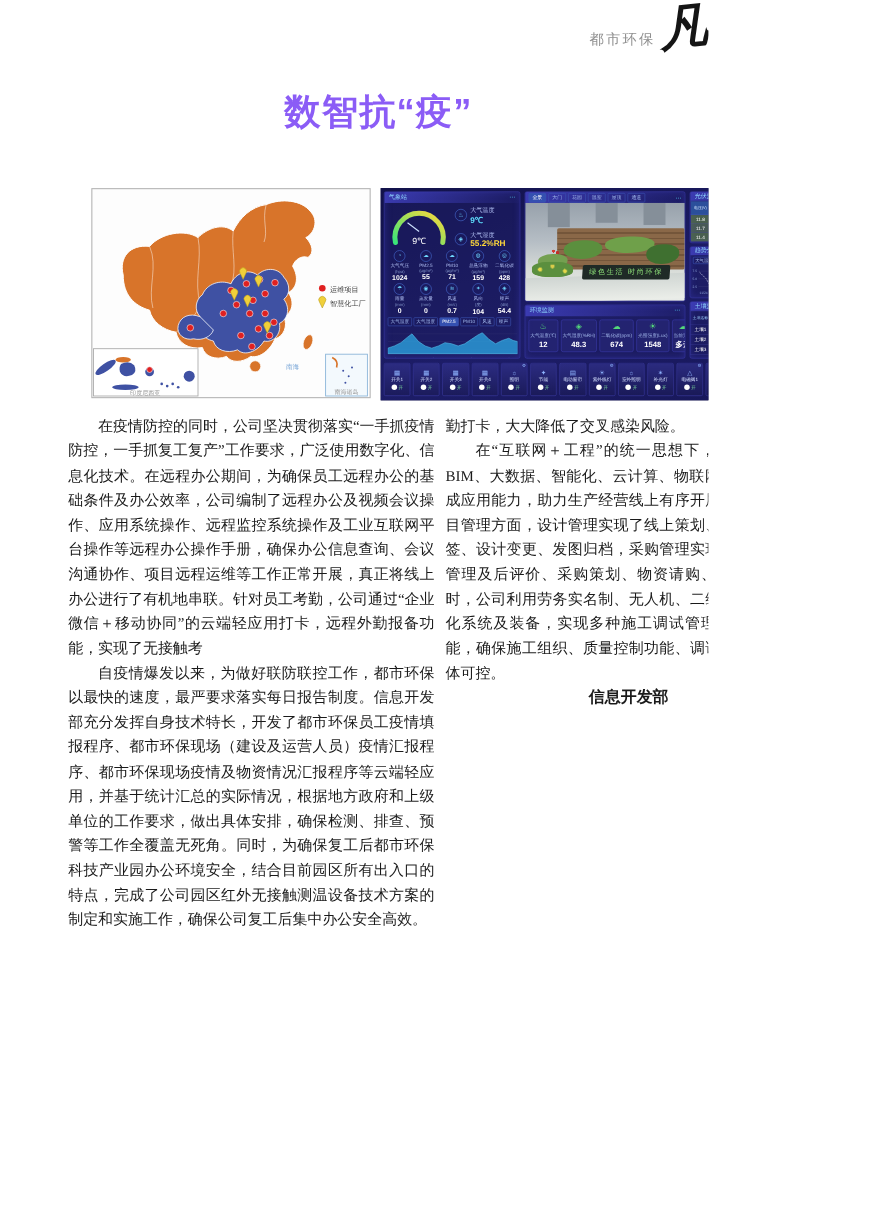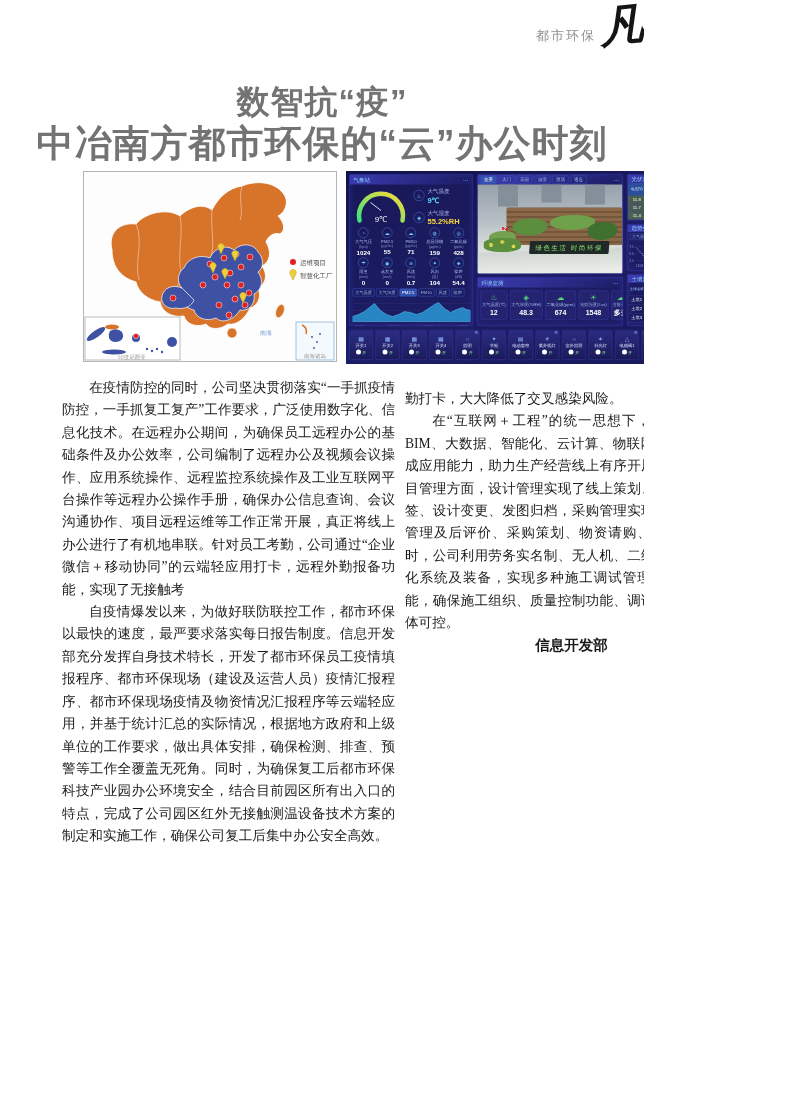--- a/index.html
+++ b/index.html
@@ -15,21 +15,21 @@
   .ring-inner{width:21px;height:21px;border-radius:50%;background:#fff;display:flex;align-items:center;justify-content:center;}
   .ring-dot{width:13px;height:13px;border-radius:50%;background:#e8a33d;position:relative;}
   .ring-dot::after{content:"";position:absolute;left:4px;top:4px;width:5px;height:5px;background:#c0392b;border-radius:1px;}
   .logo-cap{position:absolute;top:55px;left:662px;font-size:6px;color:#c0392b;letter-spacing:1px;white-space:nowrap;}
   .section-label{position:absolute;top:19px;left:727px;font-size:19px;font-weight:bold;color:#000;letter-spacing:2px;}
   .hdr-line{position:absolute;top:0;left:0;pointer-events:none;}
   .page-badge{position:absolute;top:71px;left:754px;width:46px;height:27px;background:#404040;color:#fff;font-size:15px;display:flex;align-items:center;justify-content:center;font-family:"DejaVu Sans Mono",monospace;}
   .badge-notch{position:absolute;top:68px;left:751px;width:7px;height:7px;background:#fff;outline:1px solid #f0f0f0;}
 
   
-  .t1,.t2{position:absolute;left:0;width:100%;text-align:center;font-weight:800;color:#737373;letter-spacing:1px;}
+  .t1,.t2{position:absolute;left:0;width:100%;text-align:center;font-weight:800;color:#8b5cf6;letter-spacing:1px;padding-left:22px;}
   .t1{top:80px;font-size:33px;}
   .t2{top:119px;font-size:37px;}
 
   
   .map-fig{position:absolute;left:83px;top:171px;width:254px;height:191px;border:1px solid #b5b5b5;background:#fdfdfd;box-sizing:border-box;}
   .map-fig svg{display:block;}
   .mlegend{font-size:6.5px;fill:#444;font-family:"Liberation Sans",sans-serif;}
   .mcap{font-size:5.5px;fill:#999;font-family:"Liberation Sans",sans-serif;}
   .msea{font-size:6px;fill:#7aa7d8;font-family:"Liberation Sans",sans-serif;}
 
@@ -100,21 +100,21 @@
   .tg-sw{display:flex;align-items:center;gap:3px;}
   .tg-dot{width:10px;height:10px;border-radius:50%;background:#fff;}
   .tg-state{color:#7fe0a0;font-size:8px;}
   .tg-gear{position:absolute;top:0;right:2px;font-size:8px;color:#8fb4ff;}
 
   
   .article-col{position:absolute;top:377px;width:333px;font-family:"Liberation Serif",serif;font-size:13.6px;line-height:22.4px;text-align:justify;color:#1a1a1a;}
   .col-left{left:62px;}
   .col-right{left:405px;}
   .article-col p{margin:0;text-indent:2em;}
-  .article-col p.noindent{text-indent:0;margin-top:11px;}
+  .article-col p.noindent{text-indent:0;}
   .sig{margin-top:22px;font-weight:bold;text-align:center;text-indent:0 !important;font-family:"Liberation Sans",sans-serif;font-size:14.5px;}
 </style>
 </head>
 <body>
 
 <div class="page">
 
   <div class="brand-text">都市环保</div>
   <div class="brand-mark">凡</div>
   <div class="brand-divider"></div>
@@ -128,21 +128,20 @@
   </div>
   <div class="logo-cap">I❤都市环保</div>
   <div class="section-label">专题</div>
   <svg class="hdr-line" width="800" height="110">
     <line x1="683" y1="0" x2="754" y2="71" stroke="#6a6a6a" stroke-width="1.6"></line>
   </svg>
   <div class="badge-notch"></div>
   <div class="page-badge">23</div>
 
   <div class="t1">数智抗“疫”</div>
-  <div class="t2">中冶南方都市环保的“云”办公时刻</div>
 
   <div class="map-fig">
     <svg width="252" height="189" viewBox="0 0 252 189">
 
       <path fill="#d8742a" stroke="#fff" stroke-width="0.9" d="M28,78 C24,62 34,50 52,52 C62,40 84,36 96,44 C104,36 118,30 128,38 C134,26 144,16 158,14 C172,8 190,10 198,20 C206,28 202,40 194,44 C200,50 202,58 196,62 C190,60 184,64 182,70 C188,80 186,90 178,94 C184,102 182,112 174,116 C178,124 174,134 166,136 C162,146 152,154 144,152 C136,158 126,158 122,152 C112,156 102,152 100,144 C88,146 78,140 76,130 C64,128 54,120 52,110 C38,106 28,96 28,78 Z"></path>
 
       <g stroke="#fff" stroke-width="0.6" fill="none" opacity="0.7">
         <path d="M52,52 C60,70 50,90 55,108"></path>
         <path d="M96,44 C100,64 92,84 98,104"></path>
         <path d="M128,38 C126,56 132,72 126,88"></path>

